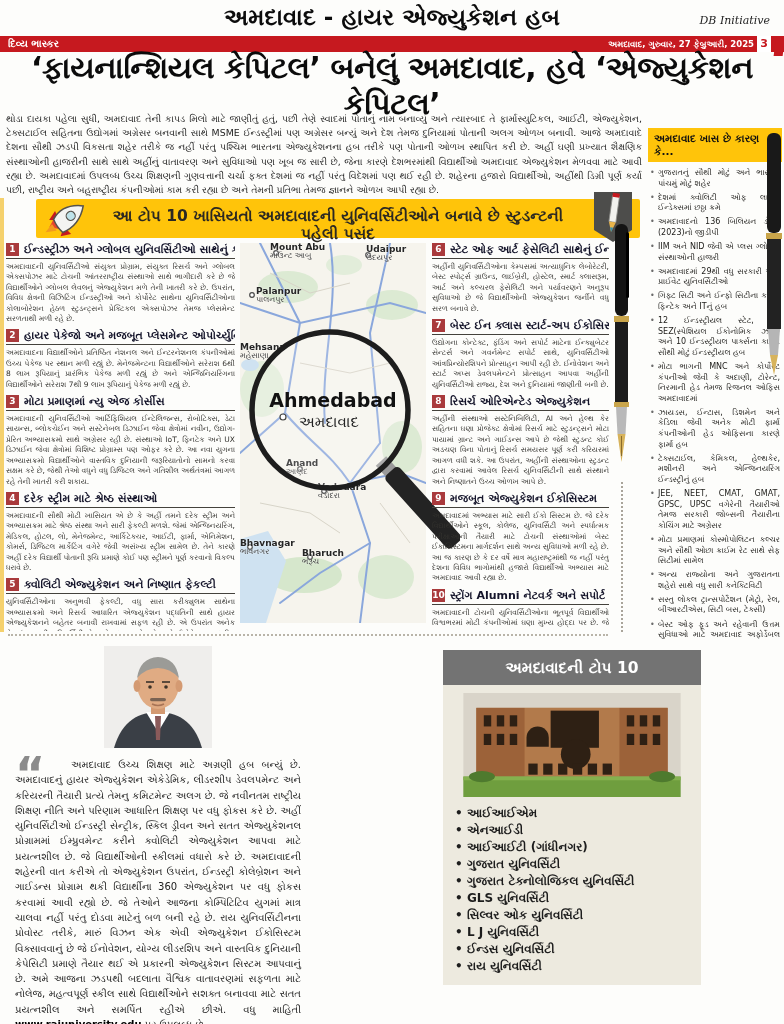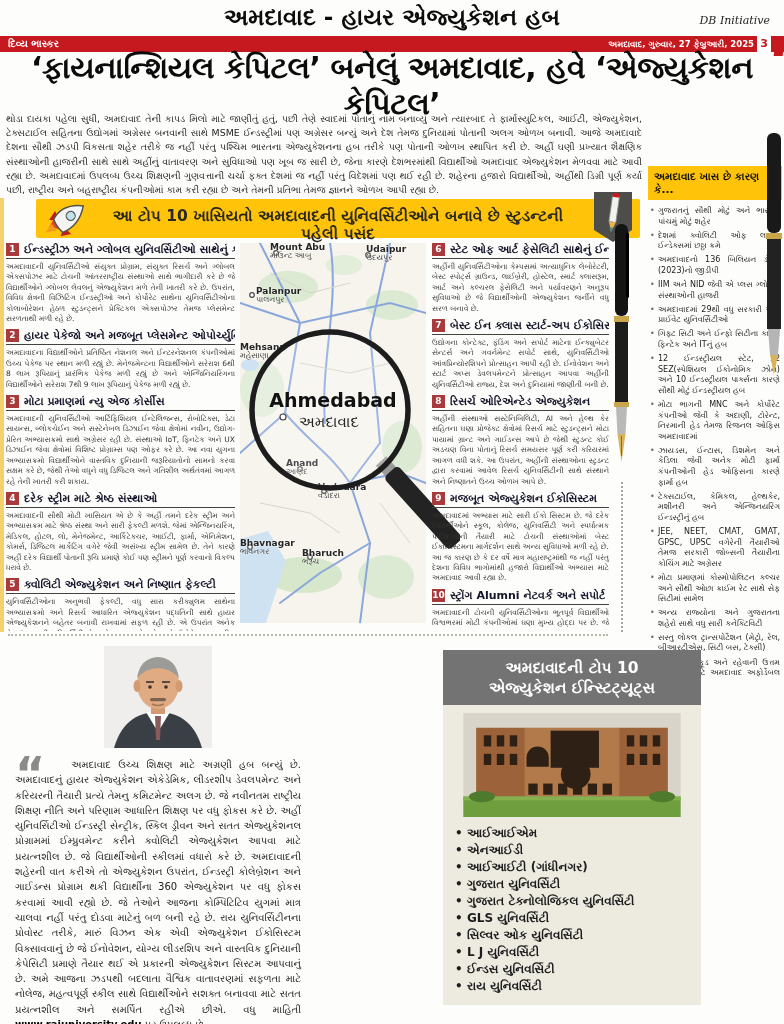--- a/index.html
+++ b/index.html
@@ -47,21 +47,21 @@
   .mlabel .gu{display:block;font-size:8px;color:#3c3c3c;}
   .magnifier{position:absolute;left:245px;top:325px;width:215px;height:255px;pointer-events:none;}
   
   .pen-div{position:absolute;left:604px;top:222px;}
   .dotted-v{position:absolute;left:621px;top:482px;height:150px;border-left:2px dotted #a9a49a;}
   .dotted-h{position:absolute;left:8px;top:634px;width:600px;border-top:2px dotted #b9b4a8;}
   .pen-edge{position:absolute;left:763px;top:133px;}
   
   .sidebar{position:absolute;left:648px;top:128px;width:134px;}
   .sidebar-head{background:#ffc40a;font-size:10.5px;font-weight:800;color:#111;
-                padding:4px 6px;margin-bottom:6px;margin-top:38px;}
+                padding:4px 6px;margin-bottom:6px;}
   .sidebar ul{list-style:none;margin:0;padding:0 2px 0 2px;max-height:472px;overflow:hidden;}
   .sidebar li{position:relative;padding-left:8px;font-size:8px;line-height:10.6px;
               color:#23221f;margin-bottom:3.5px;text-align:justify;}
   .sidebar li::before{content:"•";position:absolute;left:0;top:0;color:#6b6b6b;}
   
   .bl-block{position:absolute;left:15px;top:646px;width:286px;}
   .avatar-wrap{width:108px;margin:0 auto;}
   .quote-wrap{position:relative;margin-top:5px;}
   .qmark{position:absolute;left:0;top:-10px;font-size:46px;font-weight:800;color:#8b8b8b;}
   .quote{margin:0;font-size:10px;line-height:15.3px;text-align:justify;color:#202020;text-indent:56px;}
@@ -343,21 +343,20 @@
     <div class="quote-wrap">
       <span class="qmark">“</span>
       <p class="quote"><span>અમદાવાદ ઉચ્ચ શિક્ષણ માટે અગ્રણી હબ બન્યું છે. અમદાવાદનું હાયર એજ્યુકેશન એકેડેમિક, લીડરશીપ ડેવલપમેન્ટ અને કરિયરની તૈયારી પ્રત્યે તેમનુ કમિટમેન્ટ અલગ છે. જે નવીનતમ રાષ્ટ્રીય શિક્ષણ નીતિ અને પરિણામ આધારિત શિક્ષણ પર વધુ ફોકસ કરે છે. અહીં યુનિવર્સિટીઓ ઈન્ડસ્ટ્રી સેન્ટ્રીક, સ્કિલ ડ્રીવન અને સતત એજ્યુકેશનલ પ્રોગ્રામમાં ઈમ્પ્રુવમેન્ટ કરીને ક્વોલિટી એજ્યુકેશન આપવા માટે પ્રયત્નશીલ છે. જે વિદ્યાર્થીઓની સ્કીલમાં વધારો કરે છે. અમદાવાદની શહેરની વાત કરીએ તો એજ્યુકેશન ઉપરાંત, ઈન્ડસ્ટ્રી કોલેબ્રેશન અને ગાઈડન્સ પ્રોગ્રામ થકી વિદ્યાર્થીના 360 એજ્યુકેશન પર વધુ ફોકસ કરવામાં આવી રહ્યો છે. જે તેઓને આજના કોમ્પિટિટિવ યુગમાં માત્ર ચાલવા નહીં પરંતુ દોડવા માટેનું બળ બની રહે છે. રાય યુનિવર્સિટીનના પ્રોવોસ્ટ તરીકે, મારું વિઝન એક એવી એજ્યુકેશન ઈકોસિસ્ટમ વિક્સાવવાનું છે જે ઈનોવેશન, યોગ્ય લીડરશિપ અને વાસ્તવિક દુનિયાની કેપેસિટી પ્રમાણે તૈયાર થઈ એ પ્રકારની એજ્યુકેશન સિસ્ટમ આપવાનું છે. અમે આજના ઝડપથી બદલાતા વૈશ્વિક વાતાવરણમાં સફળતા માટે નોલેજ, મહત્વપૂર્ણ સ્કીલ સાથે વિદ્યાર્થીઓને સશક્ત બનાવવા માટે સતત પ્રયત્નશીલ અને સમર્પિત રહીએ છીએ. વધુ માહિતી </span><b class="url">www.raiuniversity.edu</b><span> પર ઉપલબ્ધ છે.</span></p>
 
     </div>
   </div>
 
   <div class="box">
     <div class="box-head">
       <div>અમદાવાદની ટોપ 10</div>
-      <div>એજ્યુકેશન ઈન્સ્ટિટ્યૂટ્સ</div>
     </div>
     <div class="box-body">
       <svg class="building" viewBox="0 0 234 112">
         <rect width="234" height="112" fill="#d9d4c9"></rect>
         <rect x="14" y="16" width="206" height="74" fill="#aa6f42"></rect>
         <rect x="14" y="16" width="52" height="74" fill="#9c6239"></rect>
         <rect x="168" y="16" width="52" height="74" fill="#9c6239"></rect>
         <rect x="66" y="16" width="102" height="74" fill="#b27a4b"></rect>
         <g fill="#2e2014">
           <rect x="94" y="19" width="52" height="40"></rect>

